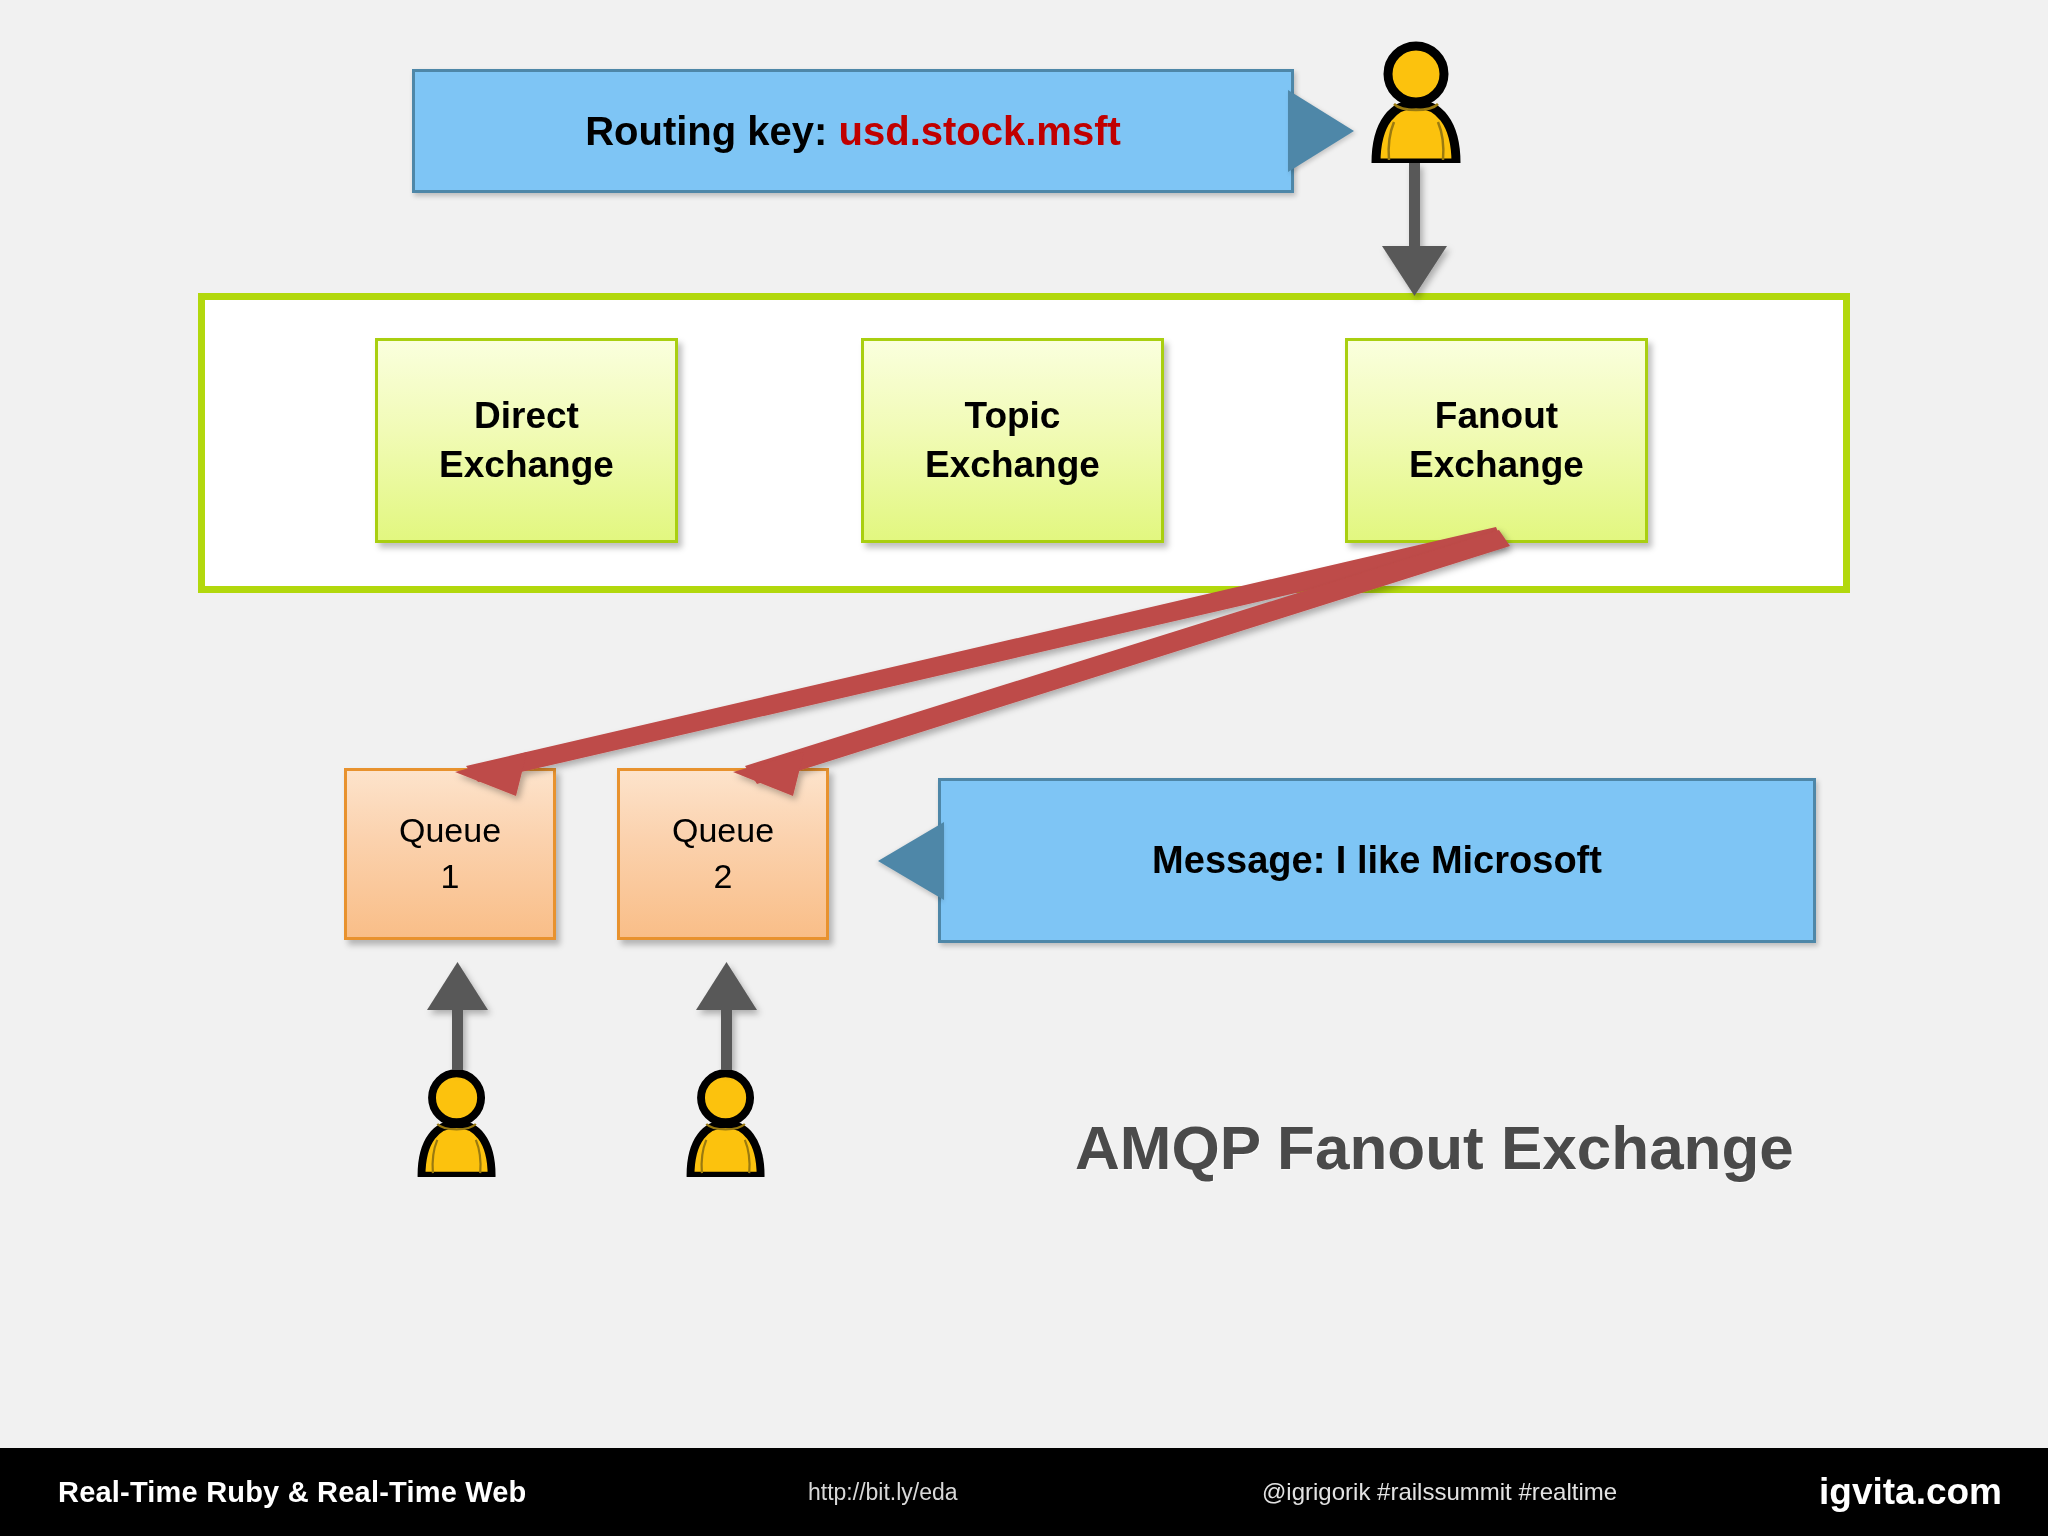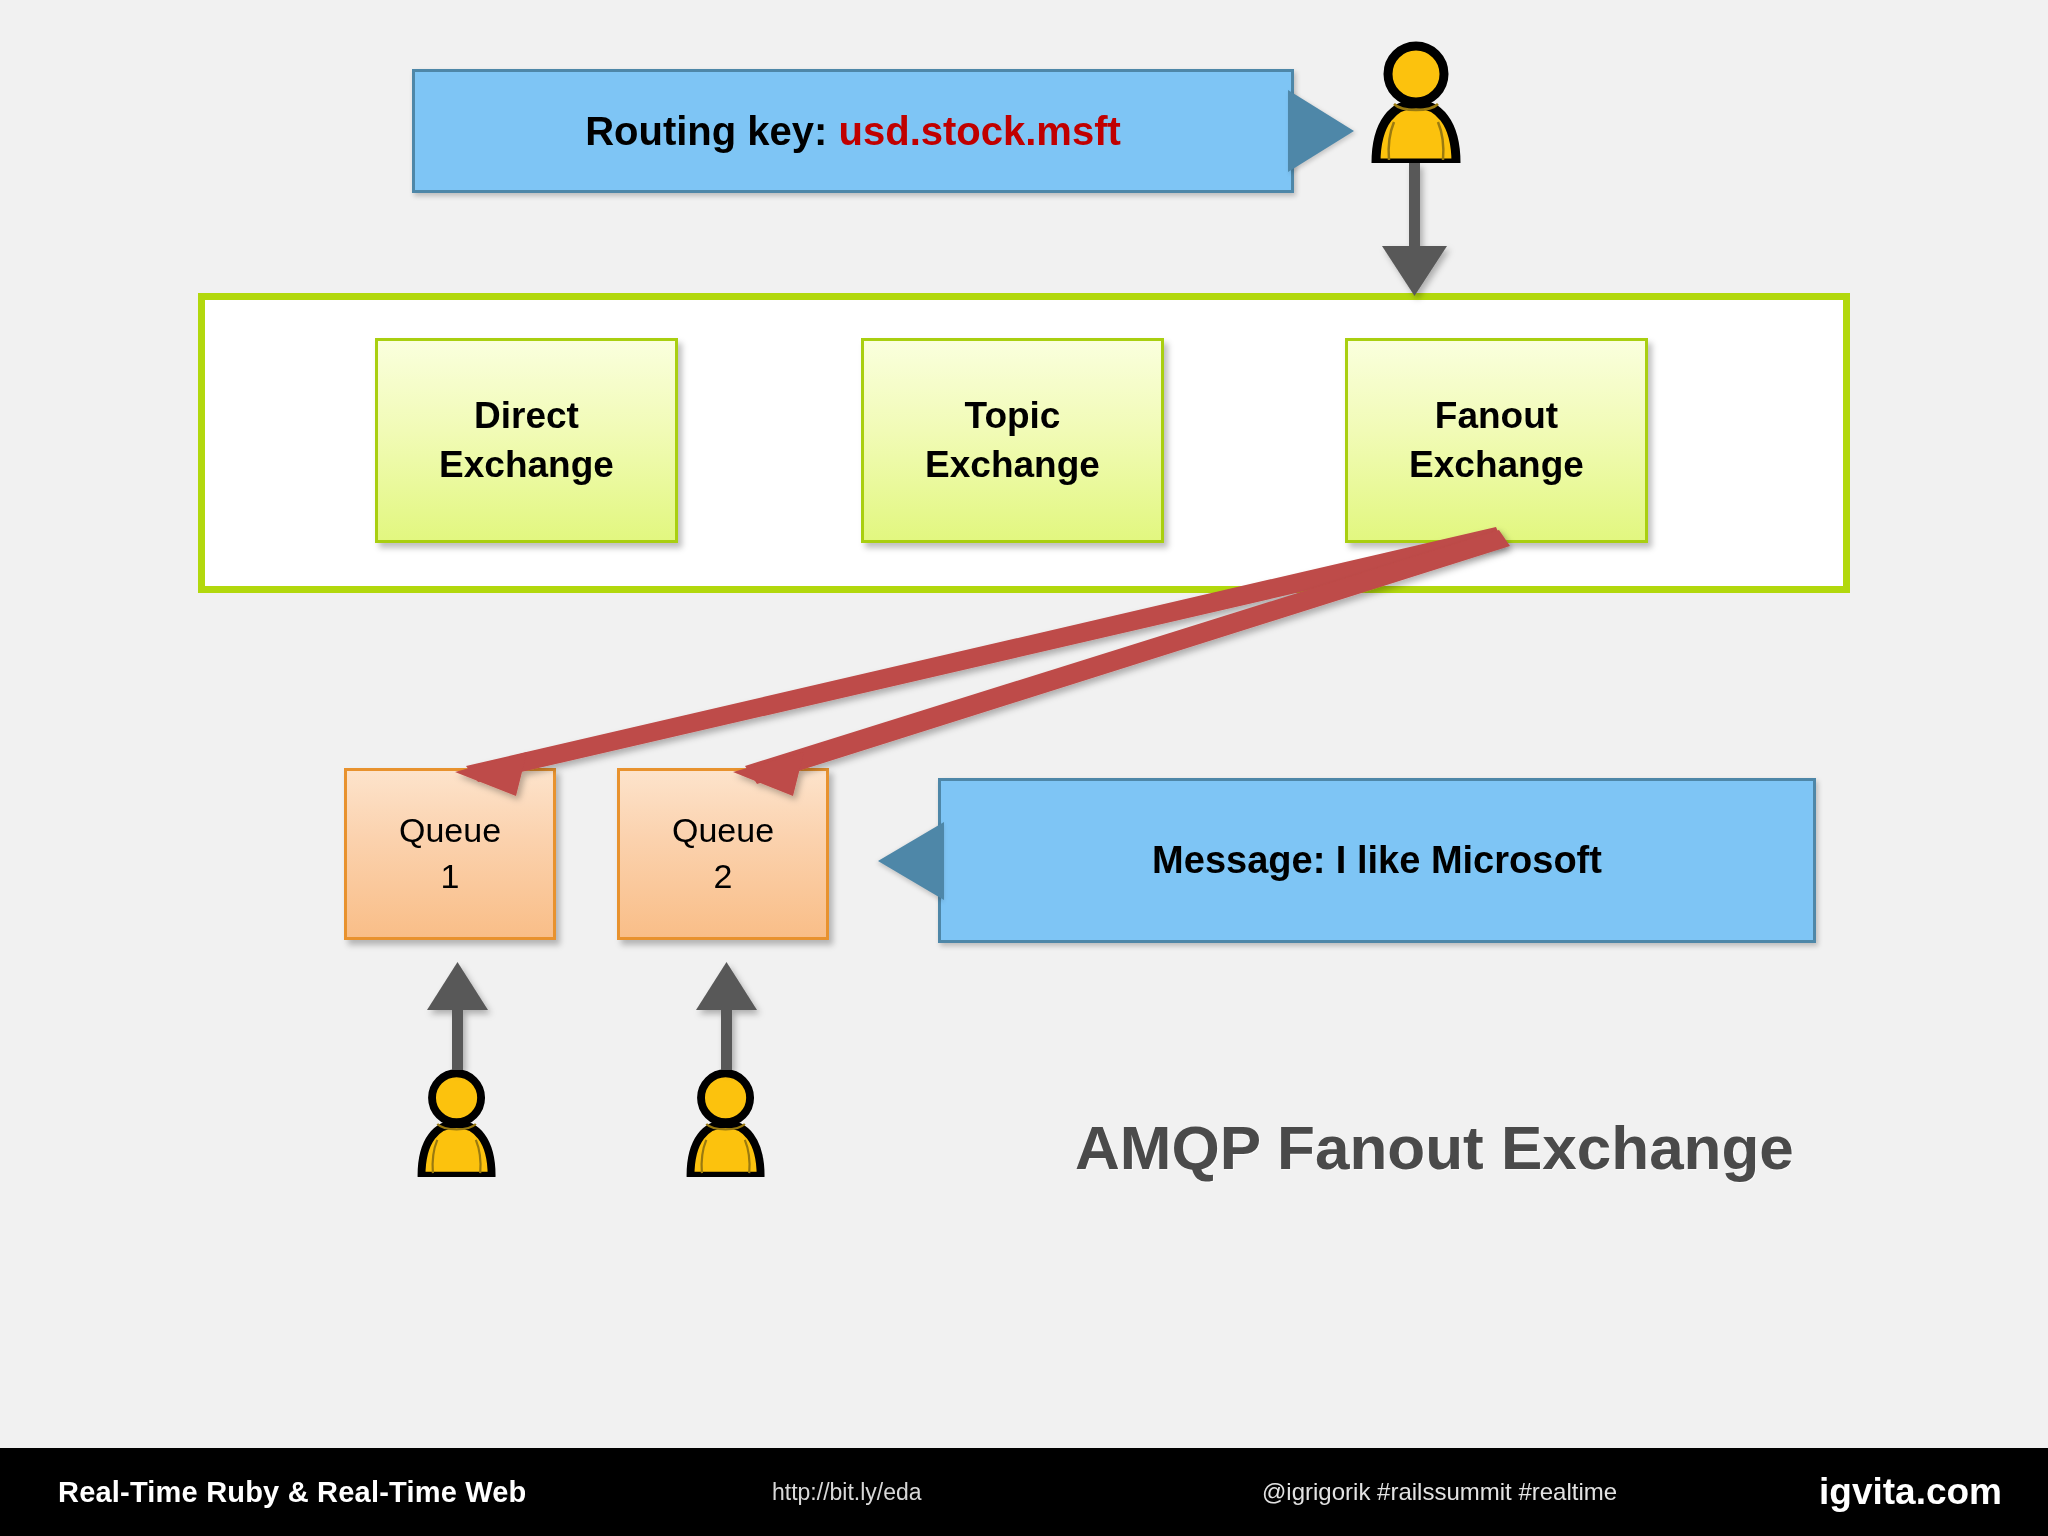--- a/index.html
+++ b/index.html
@@ -129,21 +129,21 @@
     left: 0; bottom: 0; width: 2048px; height: 88px;
     background: #000;
     color: #fff;
   }
   #footer-title {
     position: absolute; left: 58px; top: 50%;
     transform: translateY(-50%);
     font-size: 29px; font-weight: bold; letter-spacing: .2px;
   }
   #footer-url {
-    position: absolute; left: 772px; top: 50%;
+    position: absolute; left: 808px; top: 50%;
     transform: translateY(-50%);
     font-size: 23px; color: #d8d8d8;
   }
   #footer-handles {
     position: absolute; left: 1262px; top: 50%;
     transform: translateY(-50%);
     font-size: 24px; color: #e2e2e2;
   }
   #footer-brand {
     position: absolute; right: 46px; top: 50%;

